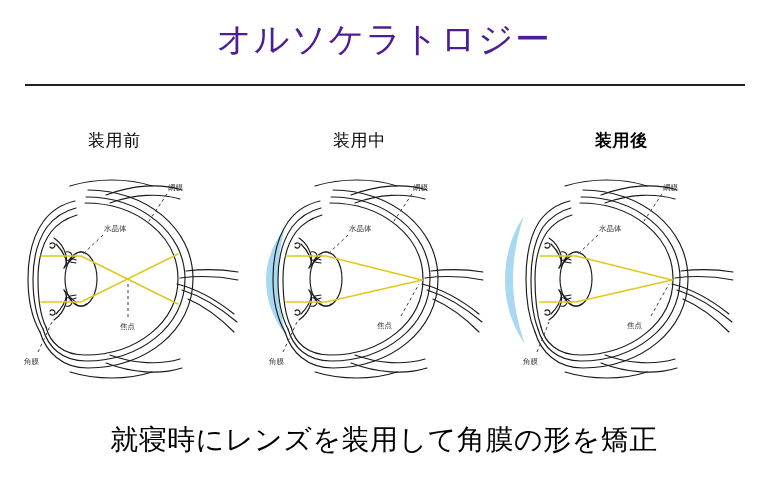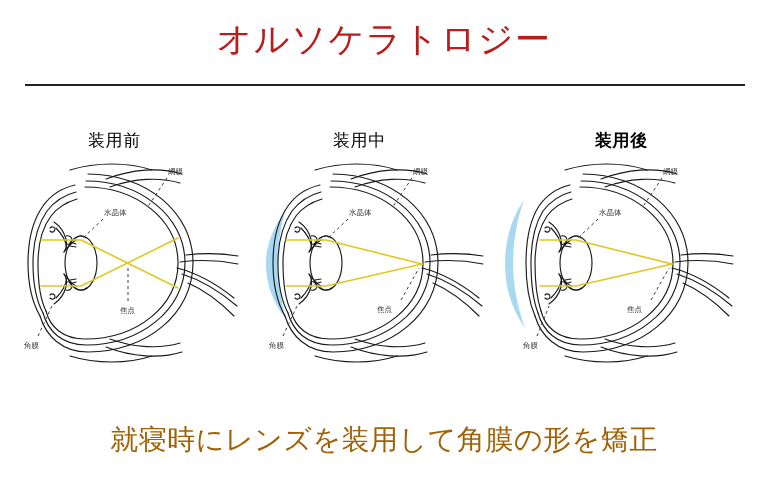--- a/index.html
+++ b/index.html
@@ -21,21 +21,21 @@
   #page-title {
     position: absolute;
     top: 16px;
     left: 0;
     width: 768px;
     text-align: center;
     font-size: 35px;
     line-height: 46px;
     font-weight: 400;
     letter-spacing: 1.5px;
-    color: #b91c1c;
+    color: #4c1d95;
     white-space: nowrap;
   }
 
   #title-rule {
     position: absolute;
     top: 84px;
     left: 25px;
     width: 720px;
     height: 2px;
     background: #222222;
@@ -51,40 +51,40 @@
     color: #000000;
     white-space: nowrap;
   }
   #heading-0 { left: 88px; }
   #heading-1 { left: 333px; }
   #heading-2 { left: 595px; font-weight: bold; }
 
   
   .diagram {
     position: absolute;
-    top: 156px;
+    top: 172px;
     width: 250px;
     height: 215px;
   }
   #diagram-0 { left: 10px; }
   #diagram-1 { left: 255px; }
   #diagram-2 { left: 505px; }
   .diagram svg { display: block; width: 250px; height: 215px; }
 
   
   #page-caption {
     position: absolute;
     top: 420px;
     left: 0;
     width: 768px;
     text-align: center;
     font-size: 28px;
     line-height: 40px;
     letter-spacing: 0.5px;
-    color: #a16207;
+    color: #000000;
     white-space: nowrap;
   }
 </style>
 </head>
 <body>
 
 <div id="page-title">オルソケラトロジー</div>
 
 <div id="title-rule"></div>
 

